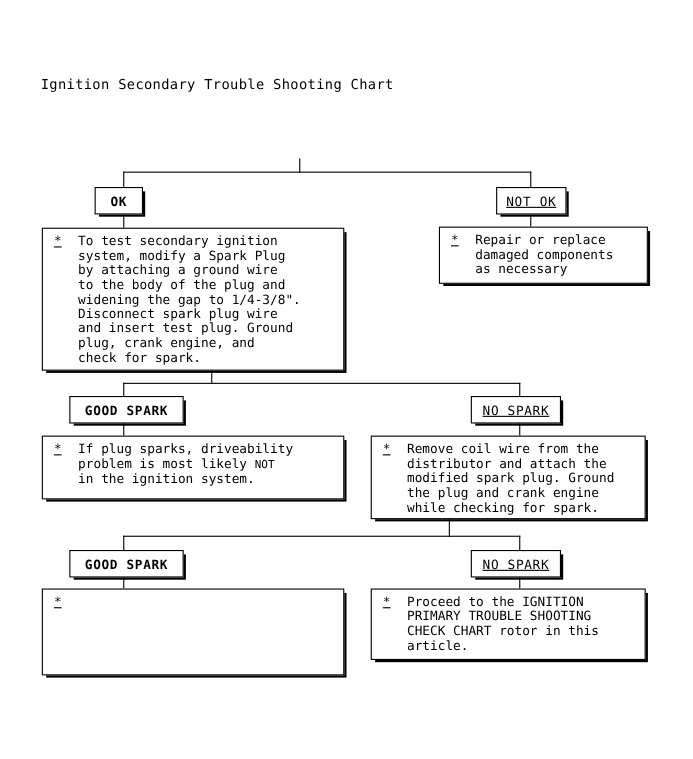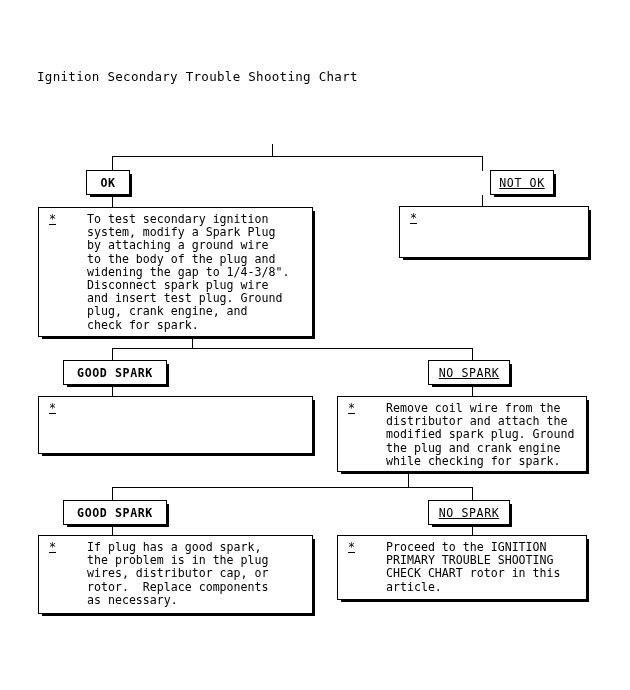--- a/index.html
+++ b/index.html
@@ -71,21 +71,20 @@
     padding-left: 3px;
     text-decoration: underline;
     font-size: 11.6px;
     line-height: 13.2px;
   }
   .bullet-text {
     flex: 1 1 auto;
     white-space: pre;
     font-size: 11.6px;
     line-height: 13.2px;
-    margin-left: 16px;
   }
   .smallcap {
     font-size: 10px;
   }
 
   
   .chip {
     position: absolute;
     box-sizing: border-box;
     border: 1.5px solid #000;
@@ -121,21 +120,21 @@
 
 
   <div class="vline" style="left:272px; top:144px; height:13px;"></div>
   <div class="hline" style="left:112px; top:156px; width:371px;"></div>
   <div class="vline" style="left:112px; top:156px; height:15px;"></div>
   <div class="vline" style="left:482px; top:156px; height:15px;"></div>
 
   <div class="chip bold" style="left:86px; top:170px; width:44px; height:25px;">
     <span>OK</span>
   </div>
-  <div class="chip under" style="left:451px; top:170px; width:64px; height:25px;margin-left:39px;">
+  <div class="chip under" style="left:451px; top:170px; width:64px; height:25px;">
     <span>NOT OK</span>
   </div>
 
   <div class="vline" style="left:112px; top:195px; height:13px;"></div>
   <div class="vline" style="left:482px; top:195px; height:12px;"></div>
 
   <div class="node" style="left:38px; top:207px; width:275px; height:130px;">
     <div class="node-body bullet-row">
       <span class="bullet-mark">*</span>
       <span class="bullet-text">To test secondary ignition
@@ -146,20 +145,23 @@
 Disconnect spark plug wire
 and insert test plug. Ground
 plug, crank engine, and
 check for spark.</span>
     </div>
   </div>
 
   <div class="node" style="left:399px; top:206px; width:190px; height:52px;">
     <div class="node-body bullet-row">
       <span class="bullet-mark">*</span>
+      <span class="bullet-text">Repair or replace
+damaged components
+as necessary</span>
     </div>
   </div>
 
   <div class="vline" style="left:192px; top:337px; height:12px;"></div>
   <div class="hline" style="left:112px; top:348px; width:361px;"></div>
   <div class="vline" style="left:112px; top:348px; height:13px;"></div>
   <div class="vline" style="left:472px; top:348px; height:13px;"></div>
 
   <div class="chip bold" style="left:63px; top:360px; width:104px; height:25px;">
     <span>GOOD SPARK</span>
@@ -167,20 +169,23 @@
   <div class="chip under" style="left:428px; top:360px; width:82px; height:25px;">
     <span>NO SPARK</span>
   </div>
 
   <div class="vline" style="left:112px; top:385px; height:12px;"></div>
   <div class="vline" style="left:472px; top:385px; height:12px;"></div>
 
   <div class="node" style="left:38px; top:396px; width:275px; height:58px;">
     <div class="node-body bullet-row">
       <span class="bullet-mark">*</span>
+      <span class="bullet-text"><span>If plug sparks, driveability
+problem is most likely </span><span class="smallcap">NOT</span><span>
+in the ignition system.</span></span>
     </div>
   </div>
 
   <div class="node" style="left:337px; top:396px; width:250px; height:76px;">
     <div class="node-body bullet-row">
       <span class="bullet-mark">*</span>
       <span class="bullet-text">Remove coil wire from the
 distributor and attach the
 modified spark plug. Ground
 the plug and crank engine
@@ -199,25 +204,20 @@
   <div class="chip under" style="left:428px; top:500px; width:82px; height:25px;">
     <span>NO SPARK</span>
   </div>
 
   <div class="vline" style="left:112px; top:525px; height:11px;"></div>
   <div class="vline" style="left:472px; top:525px; height:11px;"></div>
 
   <div class="node" style="left:38px; top:535px; width:275px; height:79px;">
     <div class="node-body bullet-row">
       <span class="bullet-mark">*</span>
-      <span class="bullet-text">If plug has a good spark,
-the problem is in the plug
-wires, distributor cap, or
-rotor.  Replace components
-as necessary.</span>
     </div>
   </div>
 
   <div class="node" style="left:337px; top:535px; width:250px; height:65px;">
     <div class="node-body bullet-row">
       <span class="bullet-mark">*</span>
       <span class="bullet-text">Proceed to the IGNITION
 PRIMARY TROUBLE SHOOTING
 CHECK CHART rotor in this
 article.</span>

